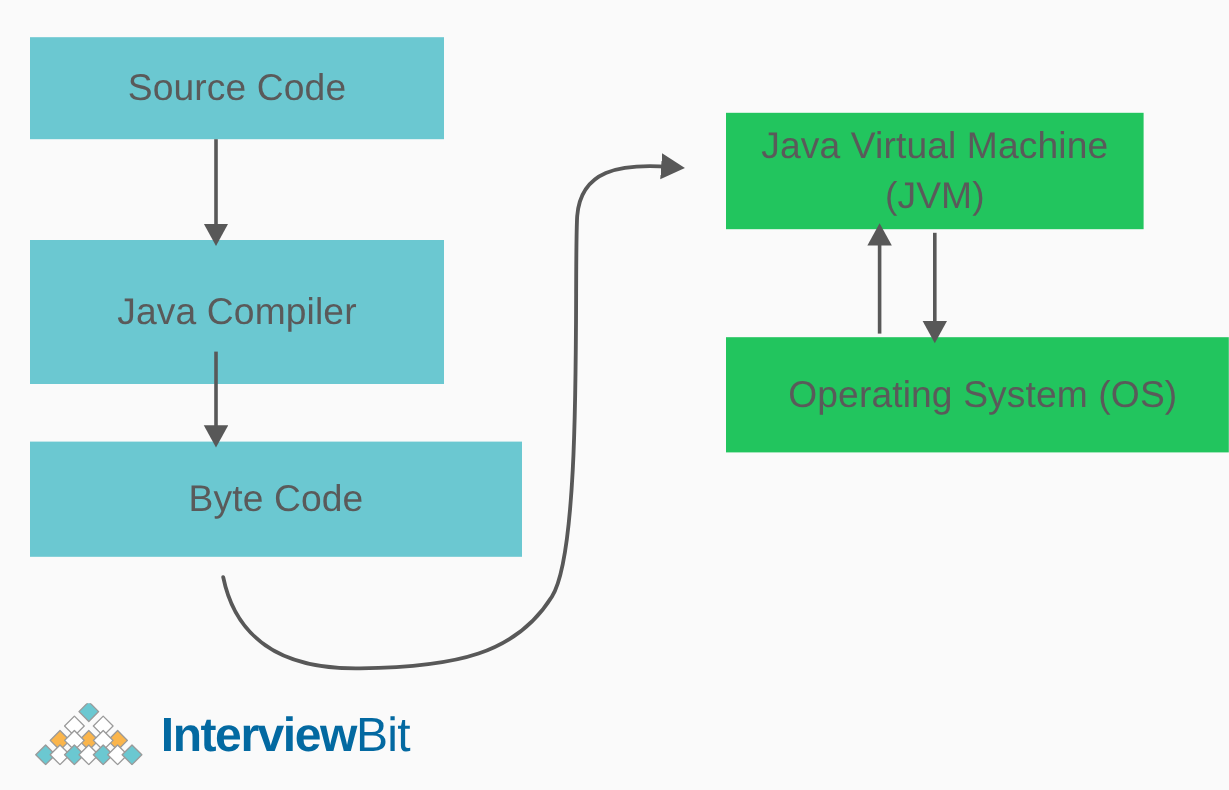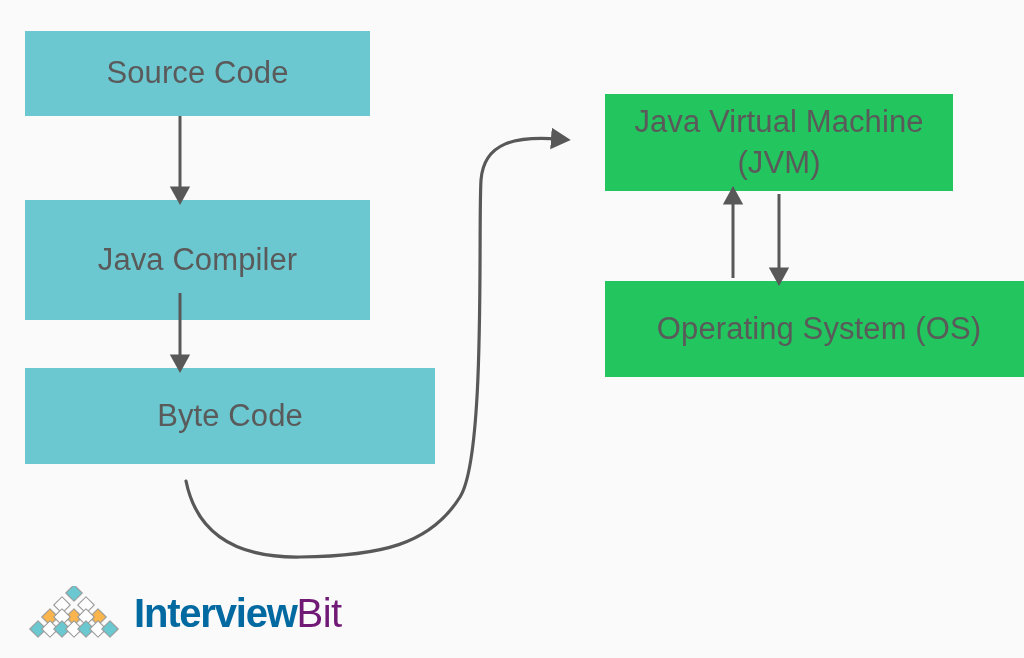--- a/index.html
+++ b/index.html
@@ -63,21 +63,21 @@
   #logo-mark { width: 92px; height: 52px; flex: 0 0 auto; }
   #logo-text {
     margin-left: 14px;
     font-size: 40px;
     line-height: 1;
     white-space: nowrap;
     position: relative;
     top: 1px;
   }
   #logo-text .lt-strong { color: #0369a1; font-weight: 700; letter-spacing: -1.2px; }
-  #logo-text .lt-light  { color: #701a75; font-weight: 300; letter-spacing: -0.6px; }
+  #logo-text .lt-light  { color: #0369a1; font-weight: 300; letter-spacing: -0.6px; }
 </style>
 </head>
 <body>
 
 <div id="diagram">
 
   <div class="node teal" id="node-source-code">
     <span>Source Code</span>
   </div>
 

